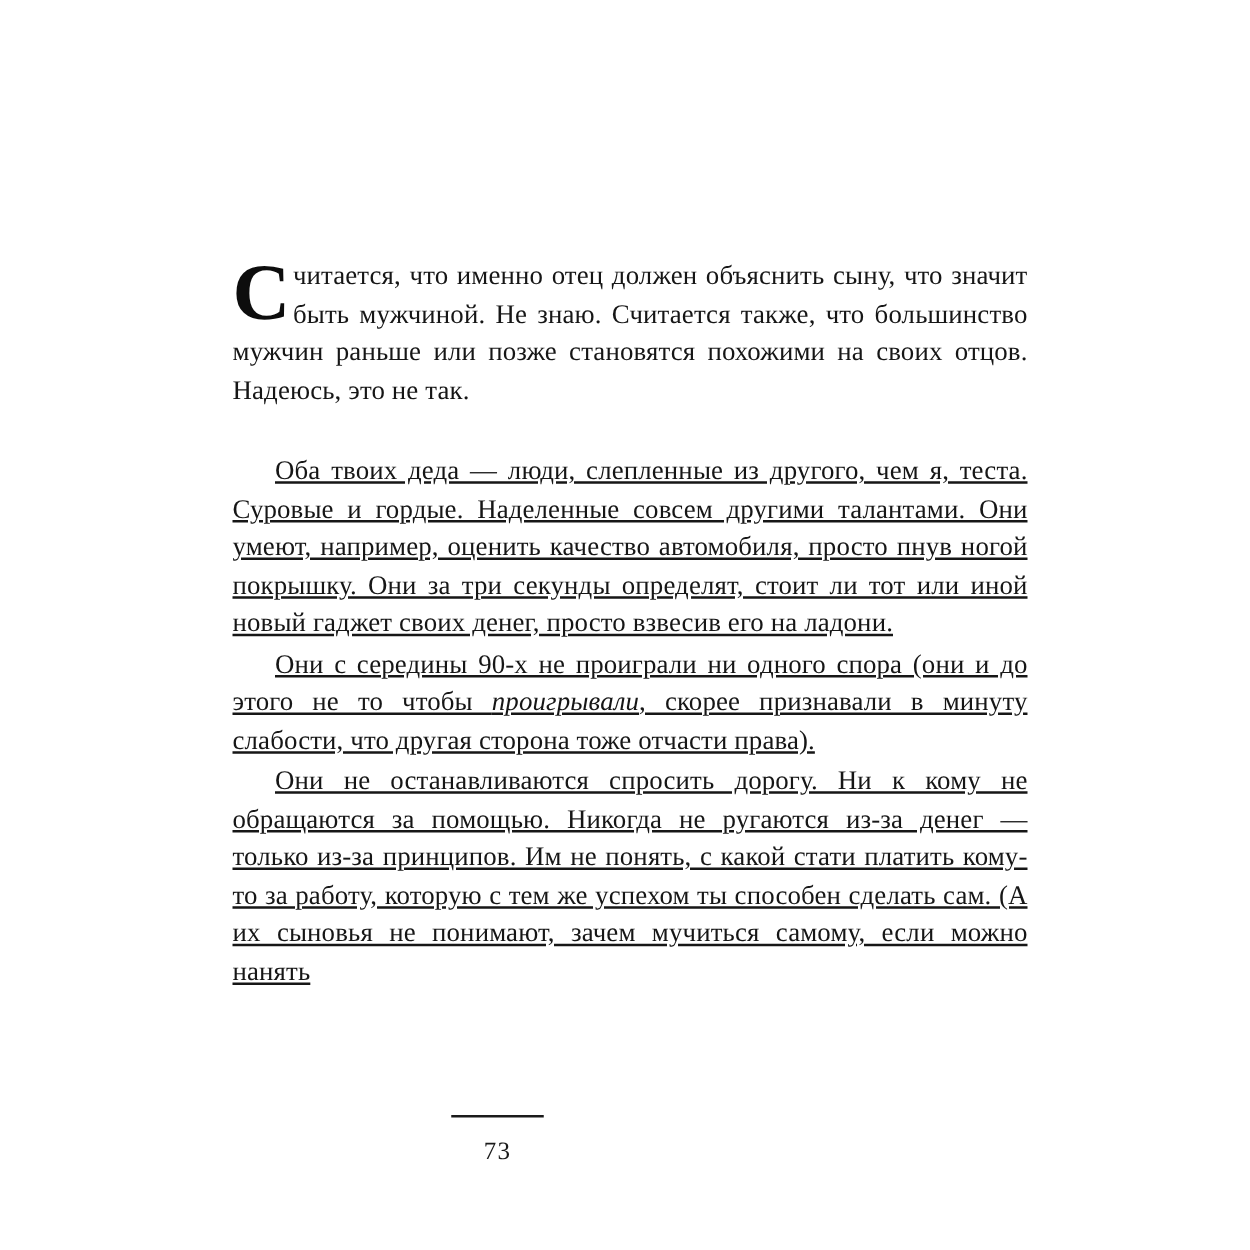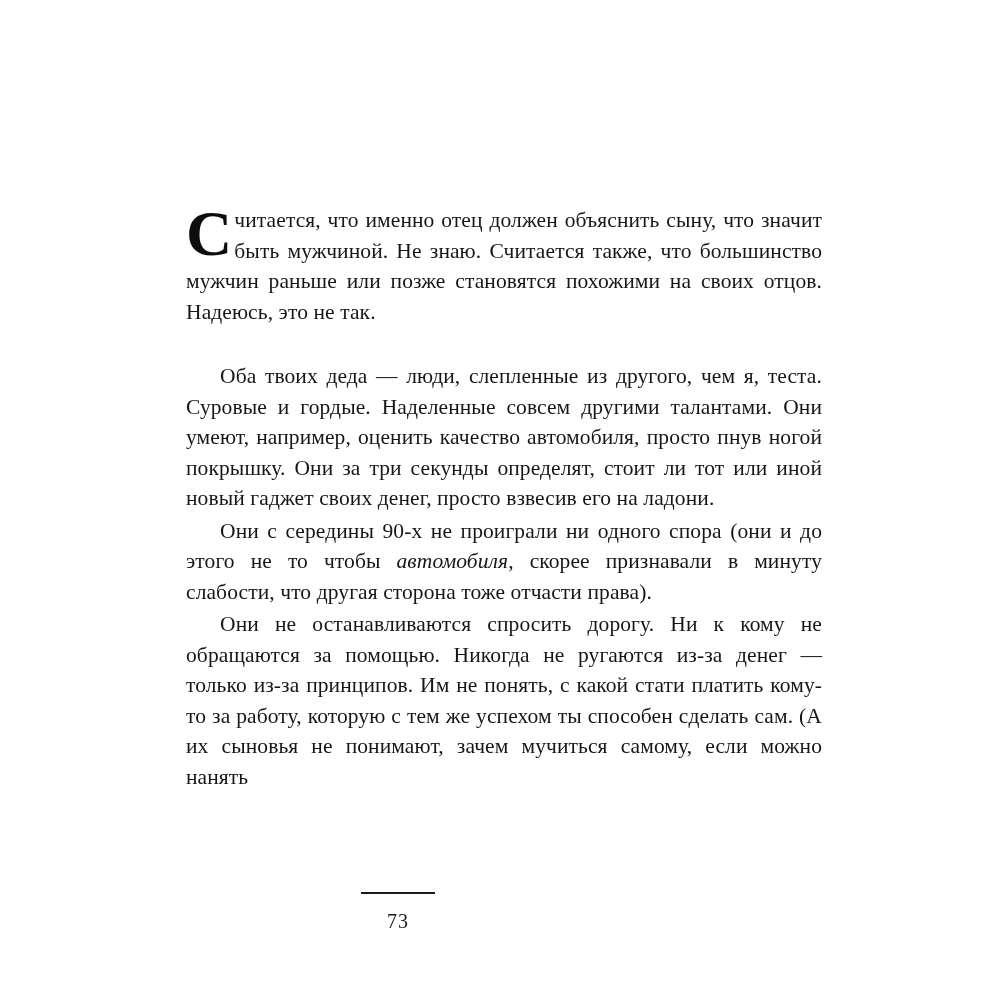--- a/index.html
+++ b/index.html
@@ -31,20 +31,21 @@
     font-family: "Liberation Serif", serif;
     font-size: 21.5px;
     line-height: 30.5px;
     text-align: justify;
     text-justify: inter-word;
     color: #161616;
     letter-spacing: 0.1px;
   }
   .para.indent {
     text-indent: 34px;
+    text-decoration: underline;
   }
   .para-gap-large {
     margin-top: 34px;
   }
   .para-gap-small {
     margin-top: 2px;
   }
   
   .dropcap-para {
     position: relative;
@@ -87,21 +88,21 @@
 <body>
 
 <div class="page">
 
   <div class="text-column">
 
     <p class="para dropcap-para"><span class="dropcap">С</span><span>читается, что именно отец должен объяснить сыну, что значит быть мужчиной. Не знаю. Считается также, что большинство мужчин раньше или позже становятся похожими на своих отцов. Надеюсь, это не так.</span></p>
 
     <p class="para indent para-gap-large">Оба твоих деда — люди, слепленные из другого, чем я, теста. Суровые и гордые. Наделенные совсем другими талантами. Они умеют, например, оценить качество автомобиля, просто пнув ногой покрышку. Они за три секунды определят, стоит ли тот или иной новый гаджет своих денег, просто взвесив его на ладони.</p>
 
-    <p class="para indent para-gap-small"><span>Они с середины 90-х не проиграли ни одного спора (они и до этого не то чтобы </span><span class="italic">автомобиля</span><span>, скорее признавали в минуту слабости, что другая сторона тоже отчасти права).</span></p>
+    <p class="para indent para-gap-small"><span>Они с середины 90-х не проиграли ни одного спора (они и до этого не то чтобы </span><span class="italic">проигрывали</span><span>, скорее признавали в минуту слабости, что другая сторона тоже отчасти права).</span></p>
 
     <p class="para indent para-gap-small">Они не останавливаются спросить дорогу. Ни к кому не обращаются за помощью. Никогда не ругаются из-за денег — только из-за принципов. Им не понять, с какой стати платить кому-то за работу, которую с тем же успехом ты способен сделать сам. (А их сыновья не понимают, зачем мучиться самому, если можно нанять</p>
 
   </div>
 
   <div class="footer">
     <div class="rule"></div>
     <div class="page-number">73</div>
   </div>
 

